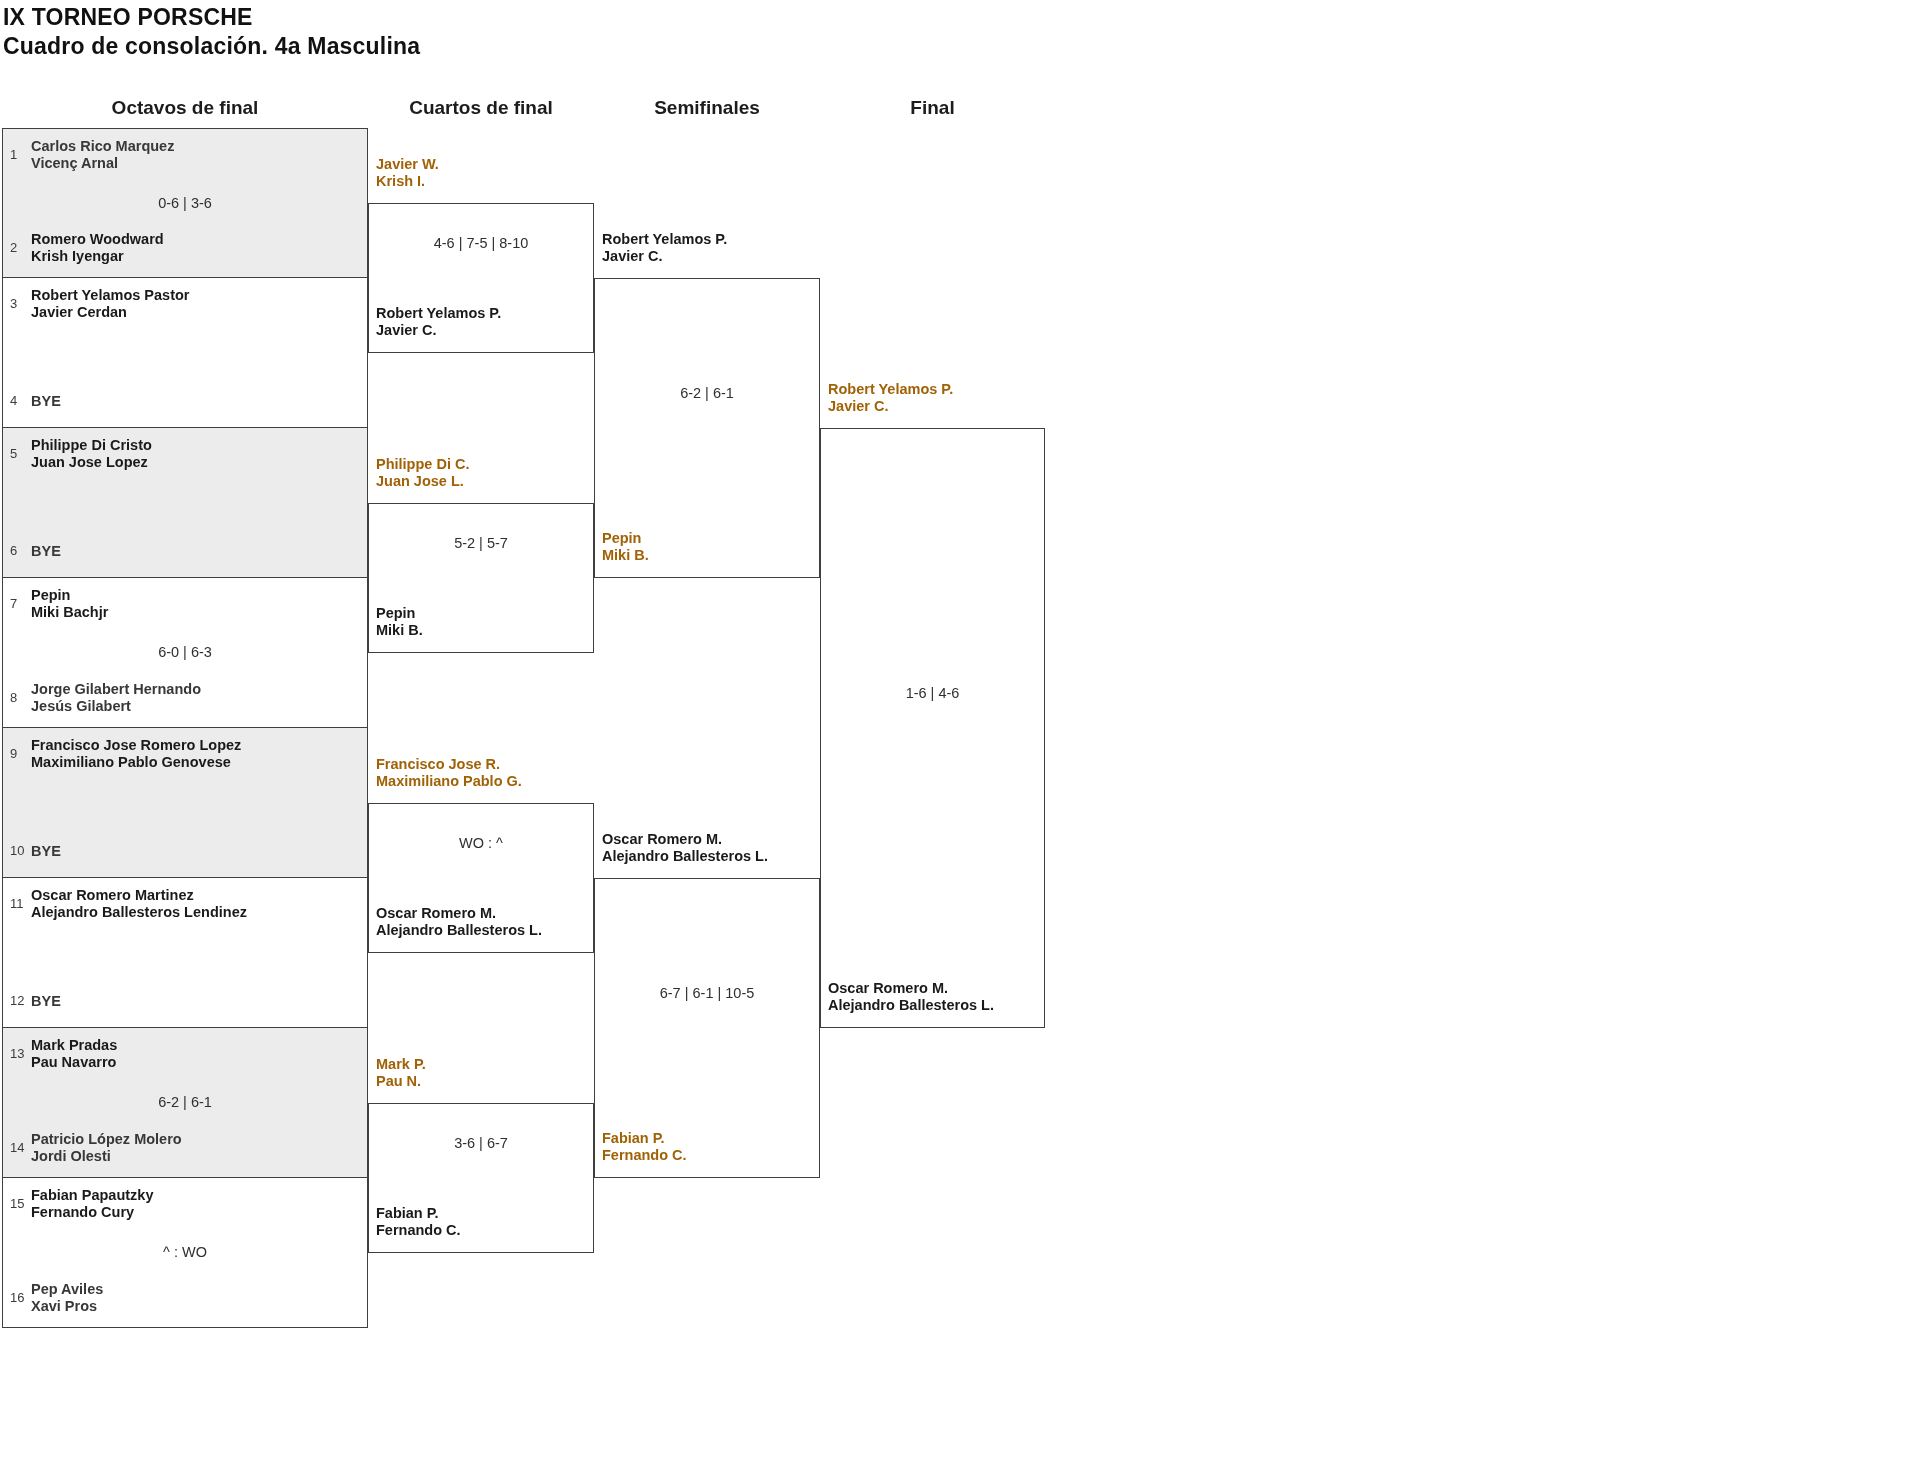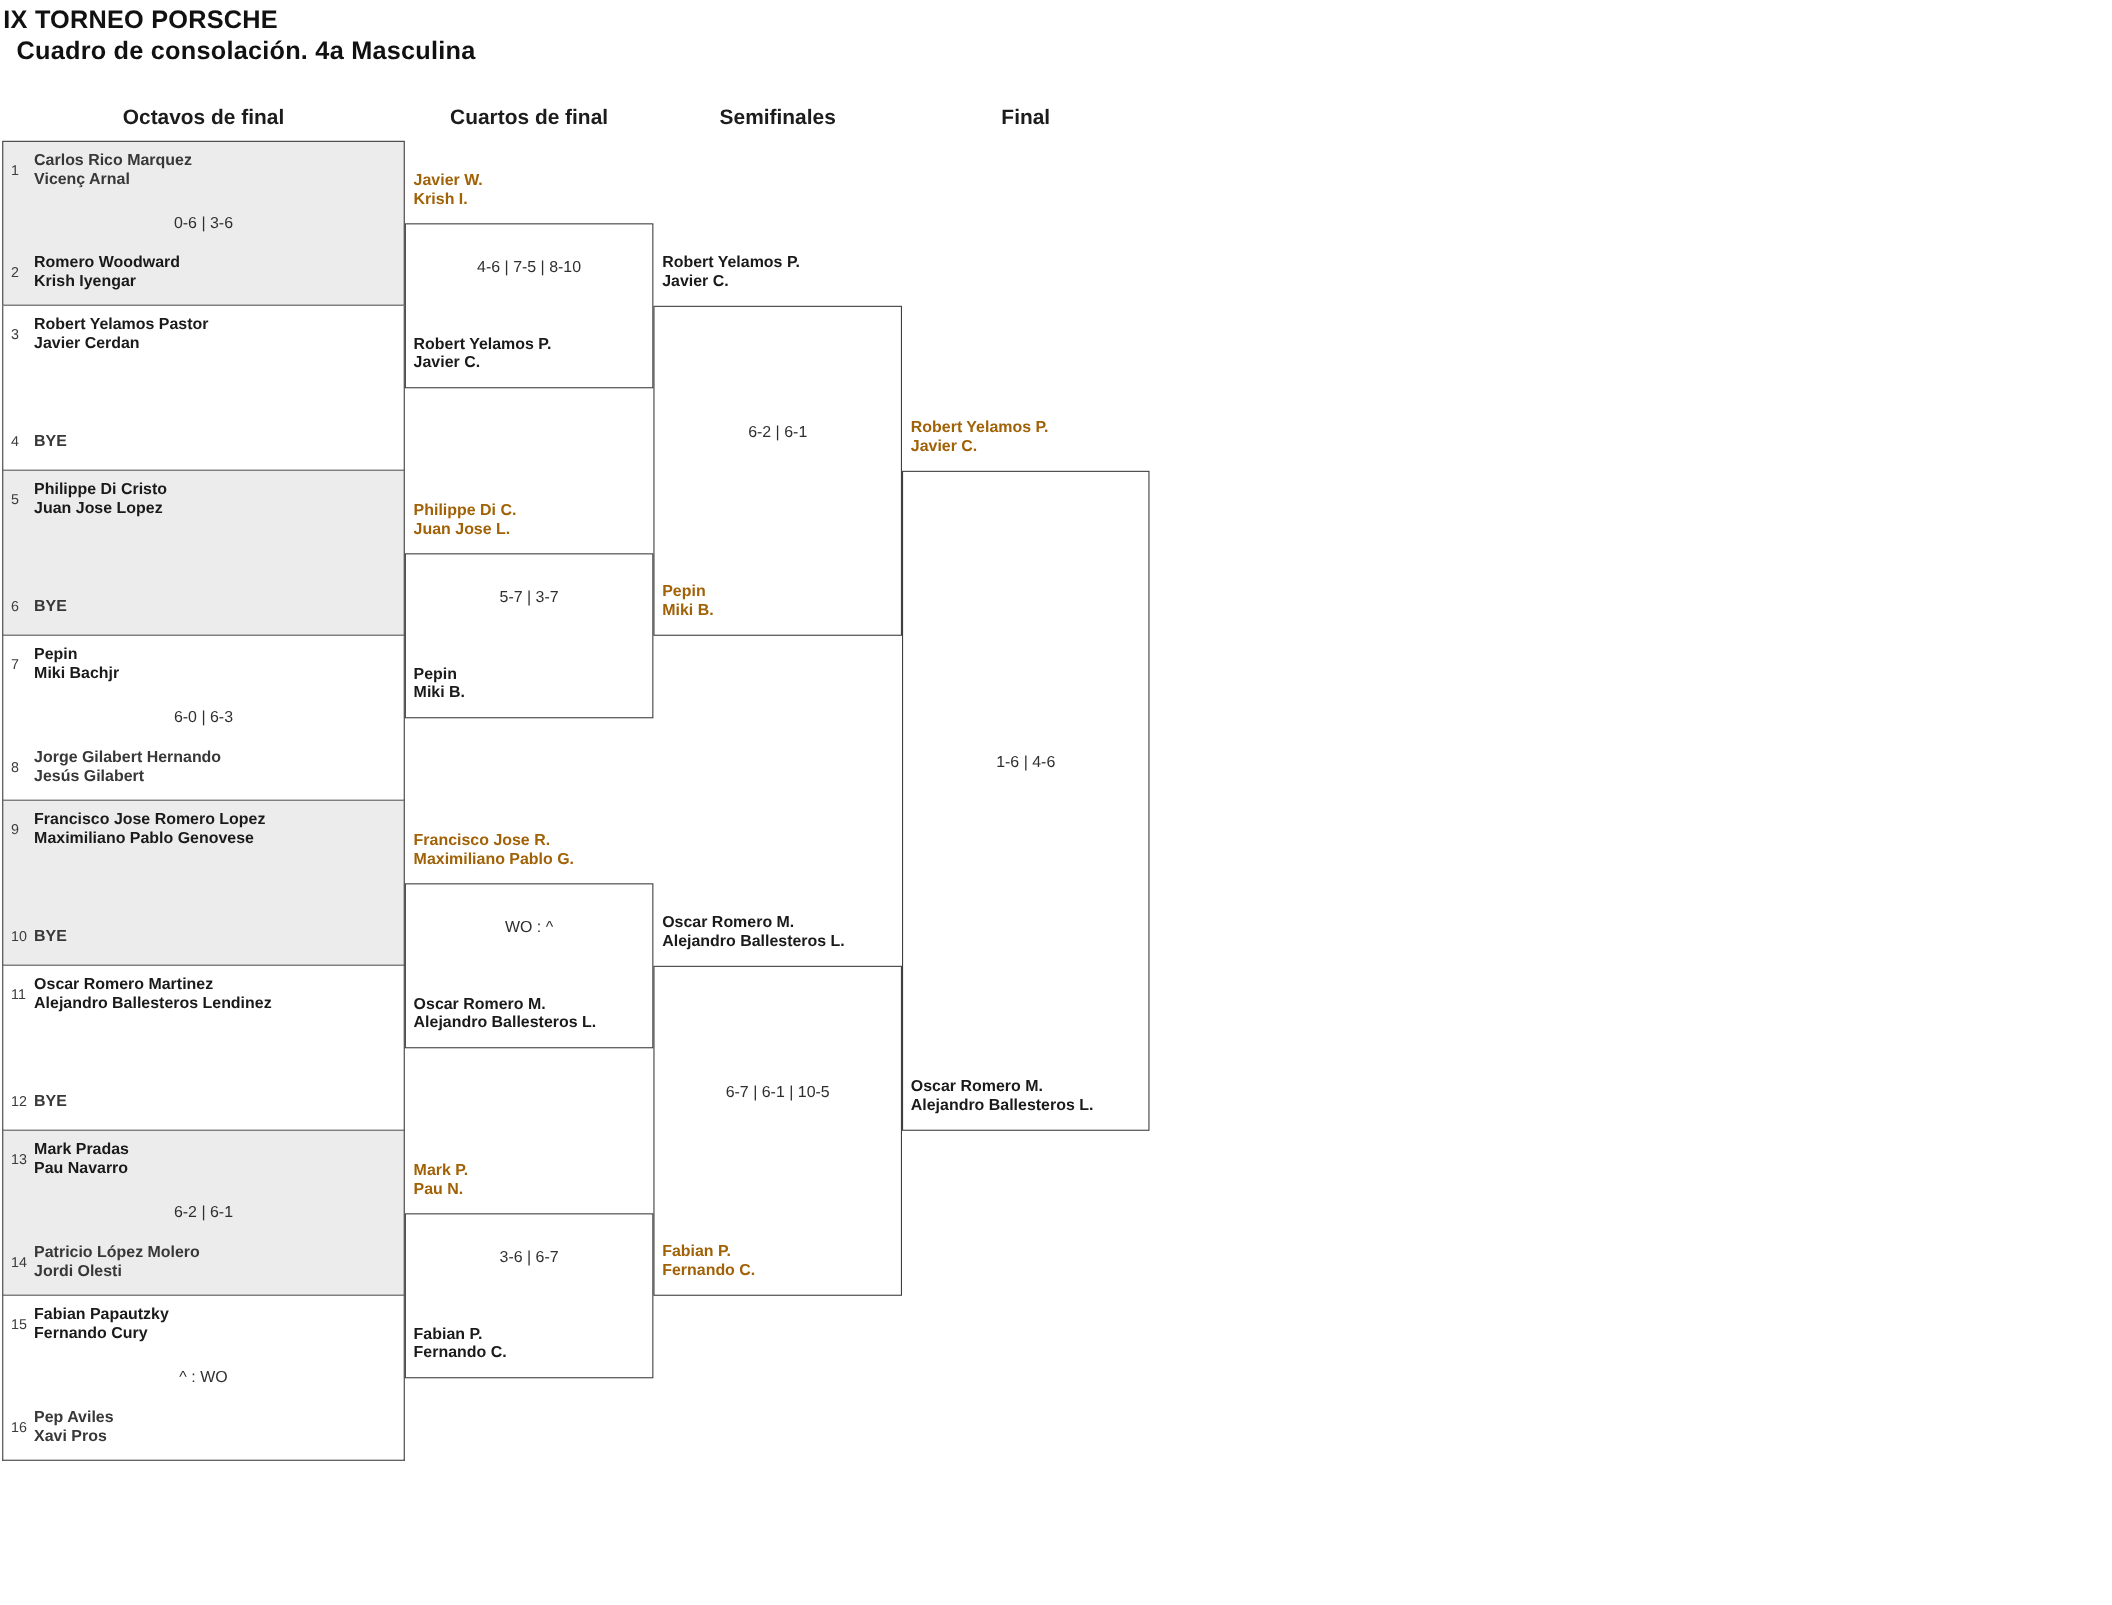--- a/index.html
+++ b/index.html
@@ -1,21 +1,21 @@
 <!DOCTYPE html>
 <html><head>
 <meta charset="utf-8">
 <style>
   html,body { margin:0; padding:0; background:#fff; }
   .page {
     position:relative; width:1556px; height:1459px; overflow:hidden;
     background:#fff; font-family:"Liberation Sans", sans-serif;
   }
   .title    { position:absolute; left:3px; top:4px;  font-size:23px; font-weight:700; color:#111; letter-spacing:.2px; }
-  .subtitle { position:absolute; left:3px; top:33px; font-size:23px; font-weight:700; color:#111; letter-spacing:.2px;margin-left:12px; }
+  .subtitle { position:absolute; left:3px; top:33px; font-size:23px; font-weight:700; color:#111; letter-spacing:.2px; }
 
   
   .rh { position:absolute; top:97px; text-align:center; font-size:19px; font-weight:600; color:#1c1c1c; }
 
   
   .om { position:absolute; left:2px; width:366px; height:150px; box-sizing:border-box;
         border:1px solid #3f3f3f; background:#fff; }
   .om.shaded { background:#ececec; }
   .om.nt { border-top:none; }
   .team { position:absolute; left:7px; right:4px; display:flex; align-items:center; }
@@ -223,21 +223,21 @@
       <span class="nl">Robert Yelamos P.</span>
       <span class="nl">Javier C.</span>
     </div>
   </div>
 
   <div class="rm h150" style="left:368px;top:503px">
     <div class="re top">
       <span class="nl">Philippe Di C.</span>
       <span class="nl">Juan Jose L.</span>
     </div>
-    <div class="rscore">5-7 | 3-7</div>
+    <div class="rscore">5-2 | 5-7</div>
     <div class="re bot winner">
       <span class="nl">Pepin</span>
       <span class="nl">Miki B.</span>
     </div>
   </div>
 
   <div class="rm h150" style="left:368px;top:803px">
     <div class="re top">
       <span class="nl">Francisco Jose R.</span>
       <span class="nl">Maximiliano Pablo G.</span>

